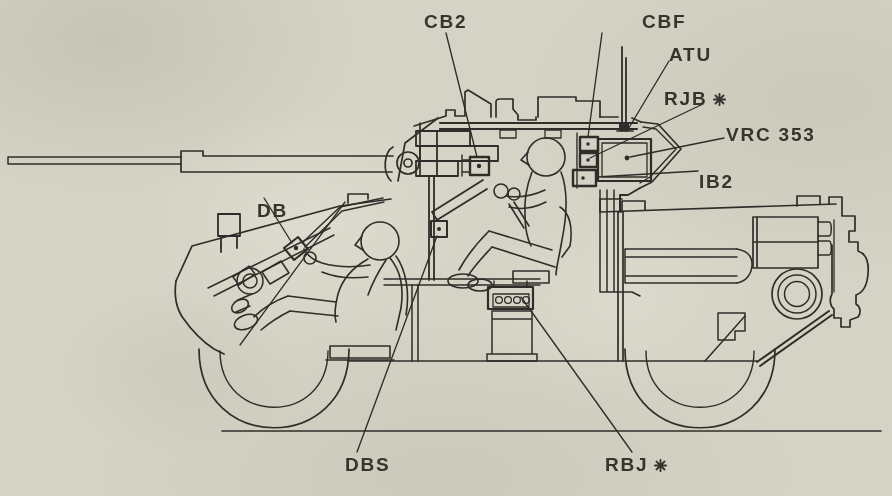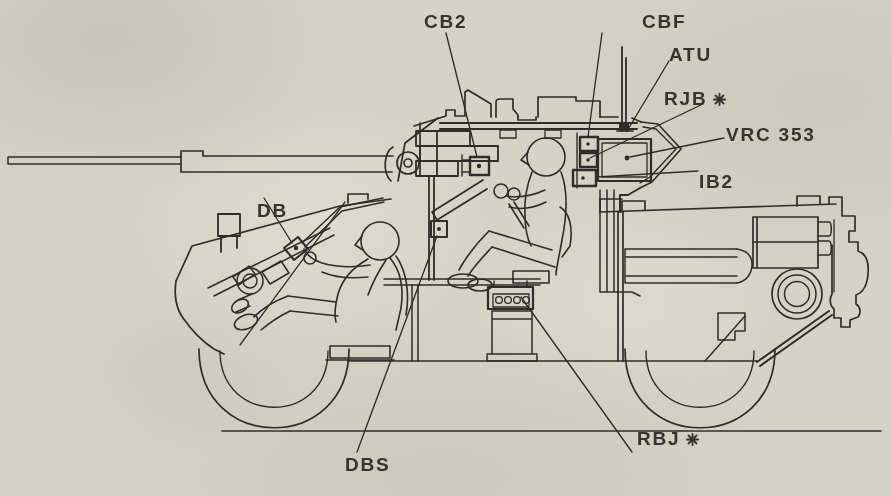--- a/index.html
+++ b/index.html
@@ -23,21 +23,21 @@
   }
   .ast-icon { display:inline-block; }
   .lbl-cb2 { left:424px; top:11px; }
   .lbl-cbf { left:594px; top:11px;margin-left:48px; }
   .lbl-atu { left:669px; top:44px;align-items:flex-end; }
   .lbl-rjb { left:664px; top:88px; }
   .lbl-vrc { left:726px; top:124px; }
   .lbl-ib2 { left:699px; top:171px; }
   .lbl-db  { left:257px; top:179px;margin-top:21px; }
   .lbl-dbs { left:337px; top:454px;margin-left:8px; }
-  .lbl-rbj { left:605px; top:428px;margin-left:32px; }
+  .lbl-rbj { left:605px; top:454px; }
 </style>
 </head>
 <body>
 
 <div class="stage">
 
   <svg class="drawing" width="892" height="496" viewBox="0 0 892 496" fill="none" stroke="#2e2d29" stroke-width="1.7" stroke-linecap="round" stroke-linejoin="round">
 
     <path d="M222,431 H881" stroke-width="1.6"></path>
 

